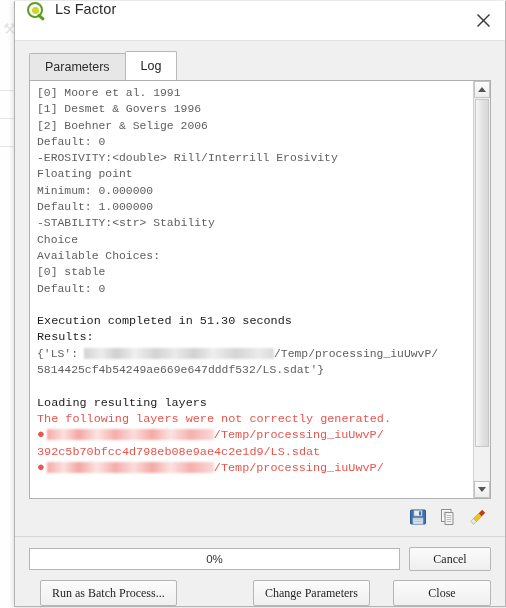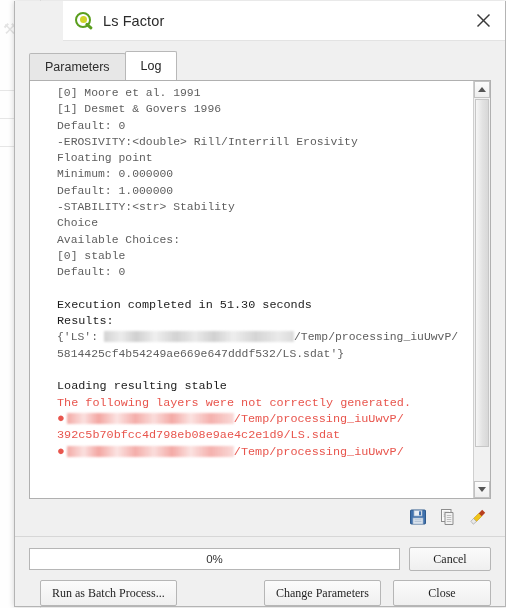--- a/index.html
+++ b/index.html
@@ -57,24 +57,23 @@
     box-shadow: 0 0 6px rgba(0,0,0,.18);
   }
 
   
   #titlebar {
     position: relative;
     height: 40px;
     background: #ffffff;
     border-bottom: 1px solid #e3e3e3;
     display: flex;
-    align-items: center;
+    align-items: flex-start;
     padding: 0 0 0 11px;
     box-sizing: border-box;
-    margin-left: 48px;
   }
   #qgis-icon {
     width: 20px; height: 20px;
     position: relative;
     flex: 0 0 auto;
   }
   #qgis-icon .ring {
     position: absolute;
     left: 1px; top: 1px;
     width: 16px; height: 16px;
@@ -159,21 +158,20 @@
     box-sizing: border-box;
     overflow: hidden;
   }
   #log-inner {
     position: absolute;
     left: 0; top: 0;
     right: 17px; bottom: 0;
     padding: 4px 4px 0 7px;
     box-sizing: border-box;
     overflow: hidden;
-    margin-left: 20px;
   }
   .mono-line {
     font-family: "Liberation Mono", "DejaVu Sans Mono", monospace;
     font-size: 11.4px;
     line-height: 16.3px;
     color: #5e5e5e;
     white-space: pre;
   }
   .sans-line {
     font-family: Liberation Mono, monospace;
@@ -324,21 +322,21 @@
   
   #bottom-row {
     margin: 9px 14px 0 25px;
     display: flex;
     align-items: center;
   }
   #batch-btn { padding: 5px 11px; }
   #bottom-right {
     margin-left: auto;
     display: flex;
-    gap: 12px;
+    gap: 23px;
   }
   #change-params-btn { padding: 5px 11px; }
   #close-dialog-btn { width: 98px; text-align: center; padding: 5px 0; }
 </style>
 </head>
 <body>
 
 <div id="desktop">
   <div class="bg-panel">
     <div class="bg-ghost-icon">⚒</div>
@@ -368,20 +366,21 @@
   <div id="tabbar">
     <div class="tab inactive">Parameters</div>
     <div class="tab active">Log</div>
   </div>
 
   <div id="log-wrap">
     <div id="log-inner">
 
       <div class="mono-line">[0] Moore et al. 1991</div>
       <div class="mono-line">[1] Desmet &amp; Govers 1996</div>
+      <div class="mono-line">[2] Boehner &amp; Selige 2006</div>
       <div class="mono-line">Default: 0</div>
       <div class="mono-line">-EROSIVITY:&lt;double&gt; Rill/Interrill Erosivity</div>
       <div class="mono-line">Floating point</div>
       <div class="mono-line">Minimum: 0.000000</div>
       <div class="mono-line">Default: 1.000000</div>
       <div class="mono-line">-STABILITY:&lt;str&gt; Stability</div>
       <div class="mono-line">Choice</div>
       <div class="mono-line">Available Choices:</div>
       <div class="mono-line">[0] stable</div>
       <div class="mono-line">Default: 0</div>
@@ -390,21 +389,21 @@
 
 
       <div class="sans-line">Execution completed in 51.30 seconds</div>
       <div class="sans-line">Results:</div>
 
       <div class="mono-line"><span>{'LS':</span><span class="redact" style="width:190px;margin-left:6px"></span><span>/Temp/processing_iuUwvP/</span></div>
       <div class="mono-line">5814425cf4b54249ae669e647dddf532/LS.sdat'}</div>
 
       <div class="spacer"></div>
 
-      <div class="sans-line">Loading resulting stable</div>
+      <div class="sans-line">Loading resulting layers</div>
       <div class="sans-line err">The following layers were not correctly generated.</div>
 
       <div class="sans-line err"><span class="bullet">●</span><span class="redact red" style="width:167px;margin-left:2px"></span><span>/Temp/processing_iuUwvP/</span></div>
       <div class="sans-line err">392c5b70bfcc4d798eb08e9ae4c2e1d9/LS.sdat</div>
 
       <div class="sans-line err"><span class="bullet">●</span><span class="redact red" style="width:167px;margin-left:2px"></span><span>/Temp/processing_iuUwvP/</span></div>
 
     </div>
 
     <div id="scroll-track">

